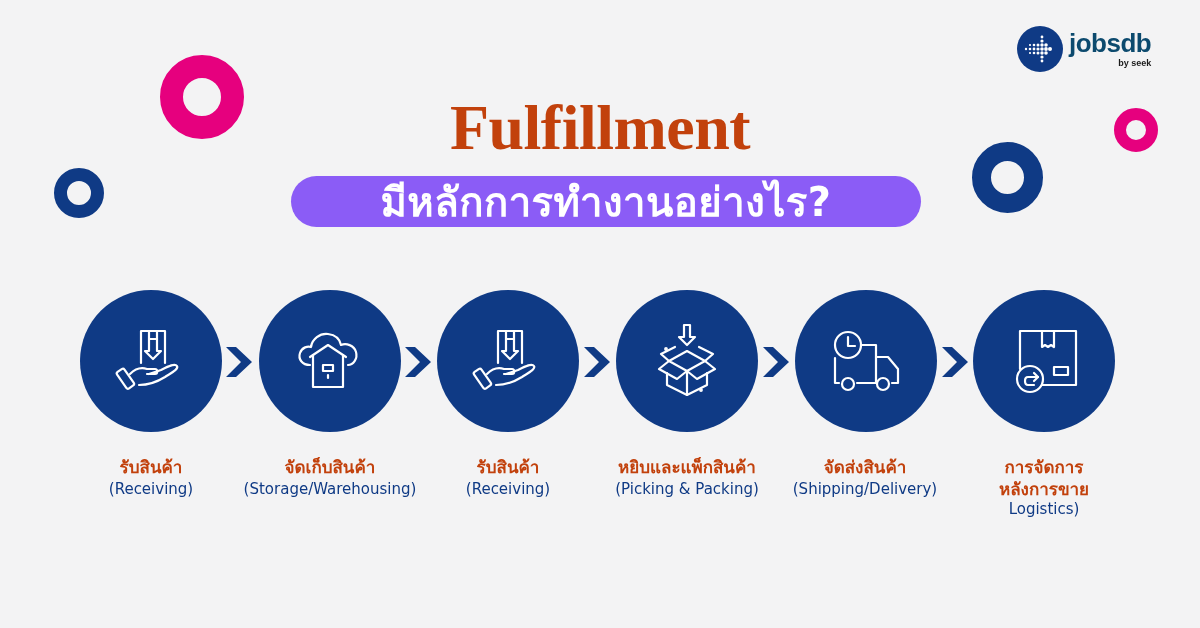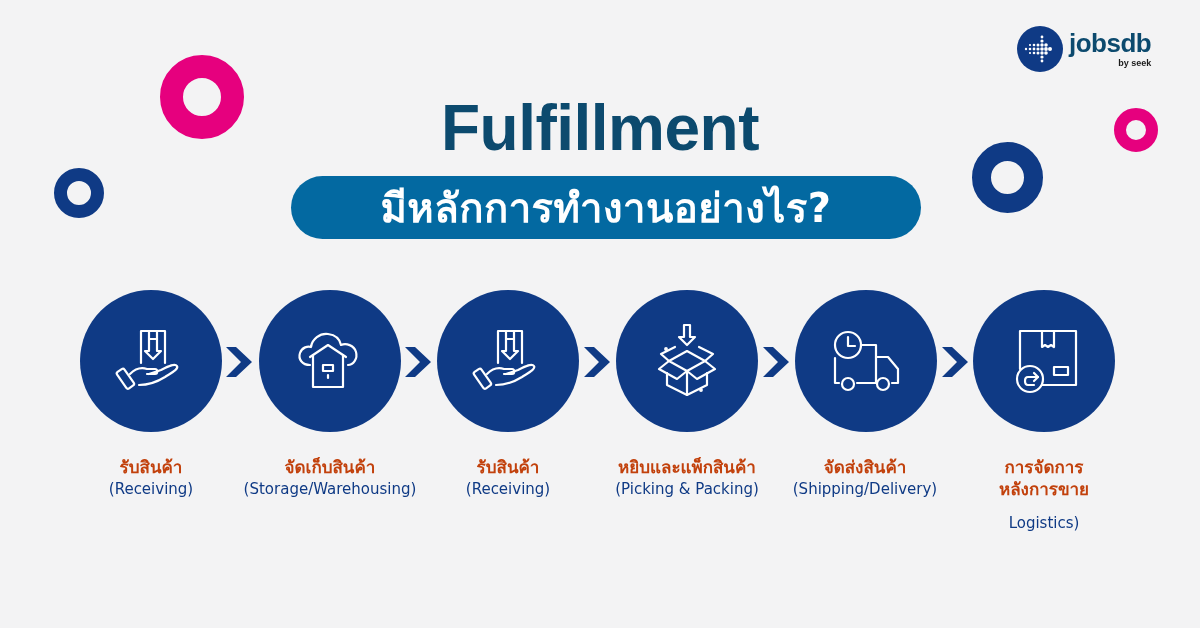--- a/index.html
+++ b/index.html
@@ -14,26 +14,26 @@
   .ring.navy { border-color: #0f3a85; border-style: solid; }
 
   .logo { position: absolute; left: 1017px; top: 26px; display: flex; align-items: center; }
   .logo-badge { width: 46px; height: 46px; border-radius: 50%; background: #0f3a85; position: relative; overflow: hidden; }
   .logo-text { margin-left: 6px; line-height: 1; }
   .logo-name { font-family: "Liberation Sans", sans-serif; font-weight: bold; font-size: 26px; color: #0c4a6e; letter-spacing: -0.5px; }
   .logo-sub { font-family: "Liberation Sans", sans-serif; font-weight: bold; font-size: 9px; color: #1b1b1b; text-align: right; margin-top: 3px; }
 
   .title {
     position: absolute; left: 0; width: 1200px; top: 92px; text-align: center;
-    font-family: Liberation Sans, sans-serif; font-weight: bold;
-    font-size: 64px; color: #0c4a6e; letter-spacing: -0.5px; line-height: 72px;
+    font-family: Liberation Serif, serif; font-weight: bold;
+    font-size: 64px; color: #c2410c; letter-spacing: -0.5px; line-height: 72px;
   }
   .subtitle-pill {
-    position: absolute; left: 291px; top: 176px; width: 630px; height: 63px;
-    background: #0369a1; border-radius: 32px;
+    position: absolute; left: 291px; top: 176px; width: 630px; height: 51px;
+    background: #8b5cf6; border-radius: 32px;
     display: flex; align-items: center; justify-content: center;
   }
   .subtitle-text {
     font-family: "DejaVu Sans", sans-serif; font-weight: bold; font-size: 40px; color: #ffffff;
     letter-spacing: 0.5px;
   }
 
   .step-circle {
     position: absolute; top: 290px; width: 142px; height: 142px; border-radius: 50%;
     background: #0f3a85; display: flex; align-items: center; justify-content: center;
@@ -200,14 +200,14 @@
   <div class="label-th">หยิบและแพ็กสินค้า</div>
   <div class="label-en">(Picking &amp; Packing)</div>
 </div>
 <div class="label-block" style="left:765px;">
   <div class="label-th">จัดส่งสินค้า</div>
   <div class="label-en">(Shipping/Delivery)</div>
 </div>
 <div class="label-block" style="left:944px;">
   <div class="label-th">การจัดการ</div>
   <div class="label-th">หลังการขาย</div>
-  <div class="label-en" style="margin-top:14px;text-align:center;">Logistics)</div>
+  <div class="label-en" style="margin-top:0;text-align:center;">Logistics)</div>
 </div>
 
 </body></html>

